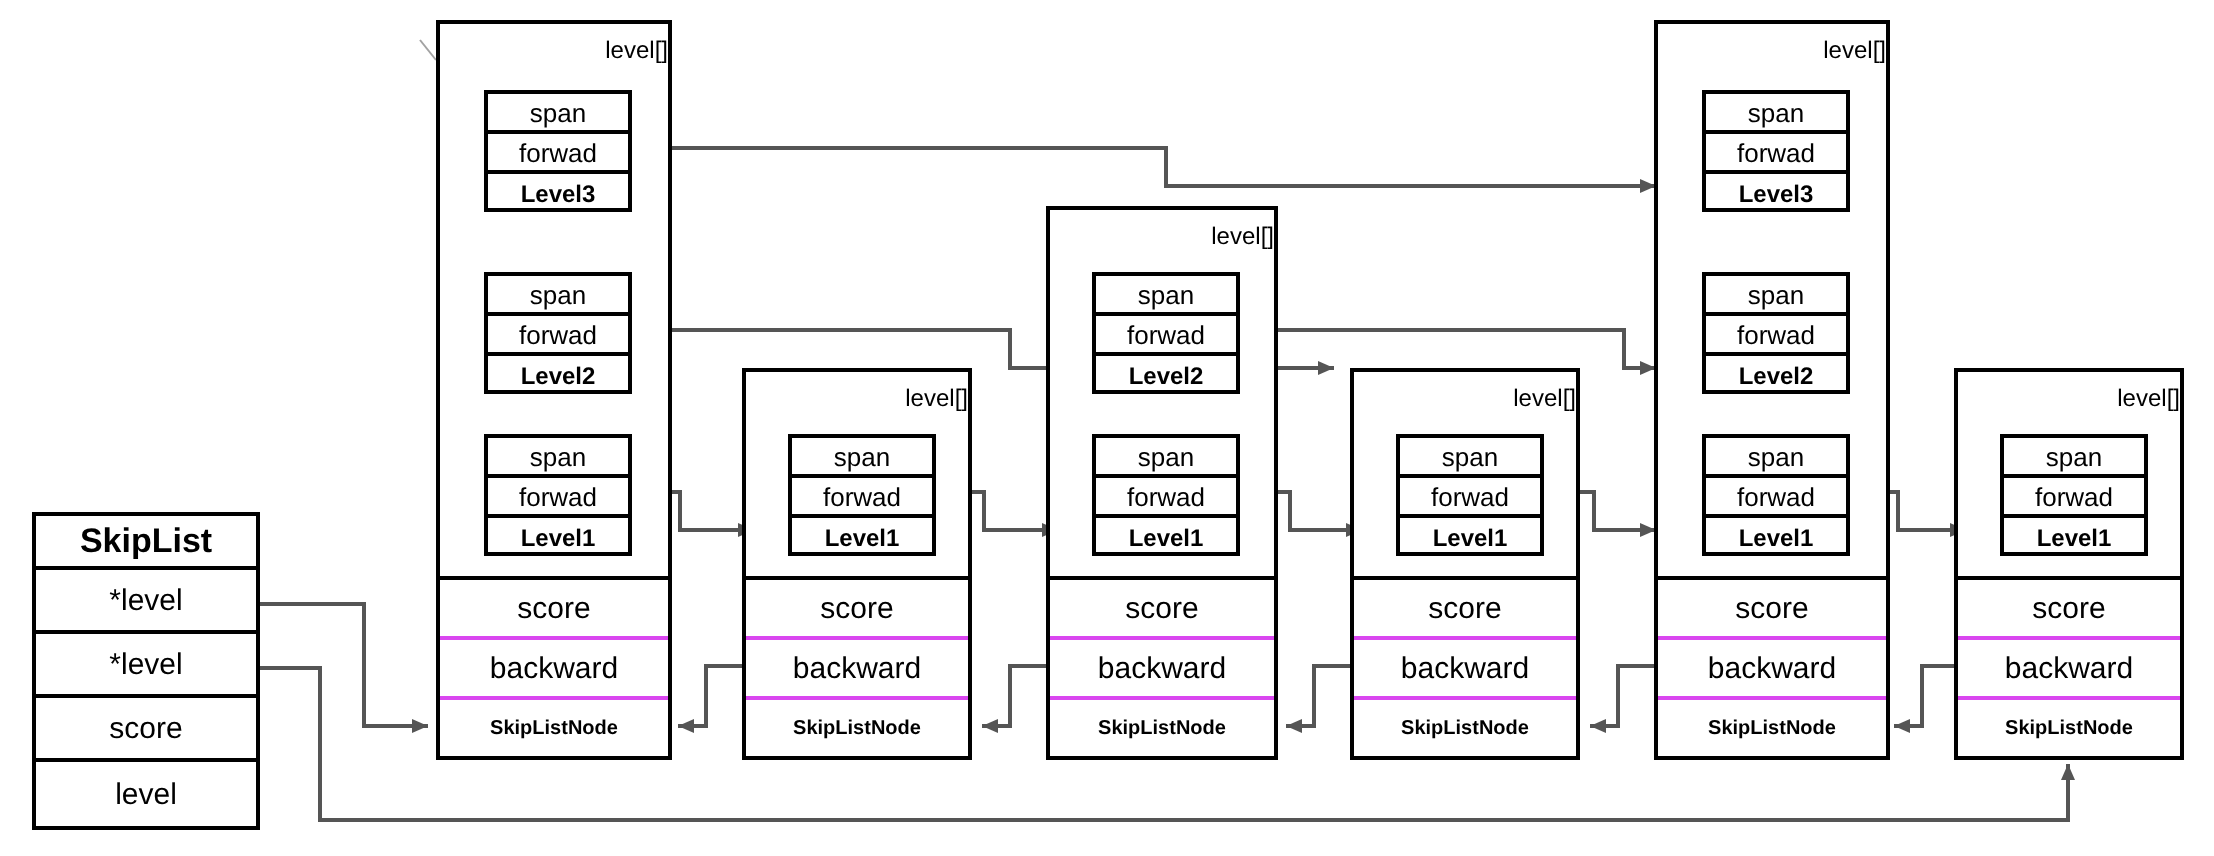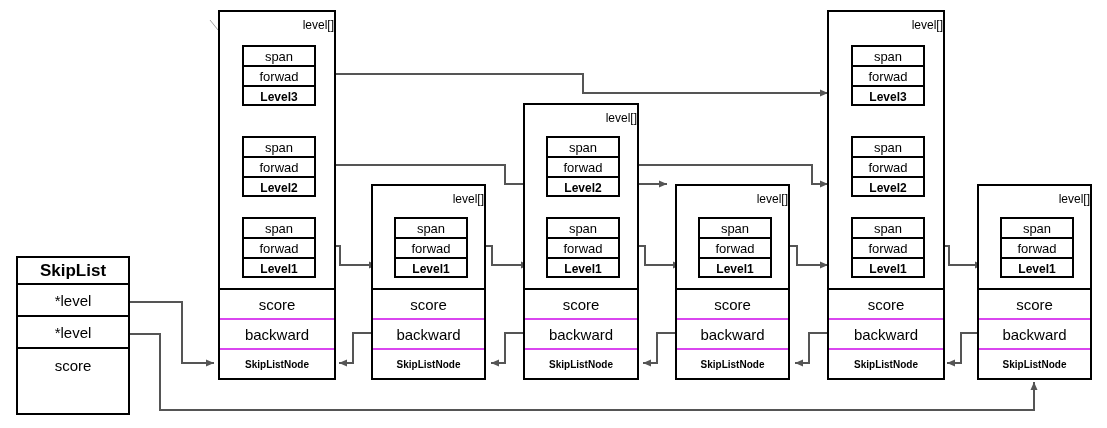--- a/index.html
+++ b/index.html
@@ -72,20 +72,21 @@
 
       <path d="M210,20 L218,30" stroke-width="1" opacity="0.55"></path>
     </g>
   </svg>
 
   <div class="box sl">
     <div class="sl-row sl-title">SkipList</div>
     <div class="sl-row sl-field">*level</div>
     <div class="sl-row sl-field">*level</div>
     <div class="sl-row sl-field">score</div>
+    <div class="sl-row sl-field">level</div>
   </div>
 
   <div class="node" style="left:218px;top:10px;width:118px;height:370px;">
     <div class="levels" style="height:278px;">
       <div class="levels-cap">level[]</div>
       <div class="lvlblk" style="left:22px;top:33px;width:74px;height:61px;">
         <div class="lvlrow">span</div>
         <div class="lvlrow">forwad</div>
         <div class="lvlrow name">Level3</div>
       </div>

